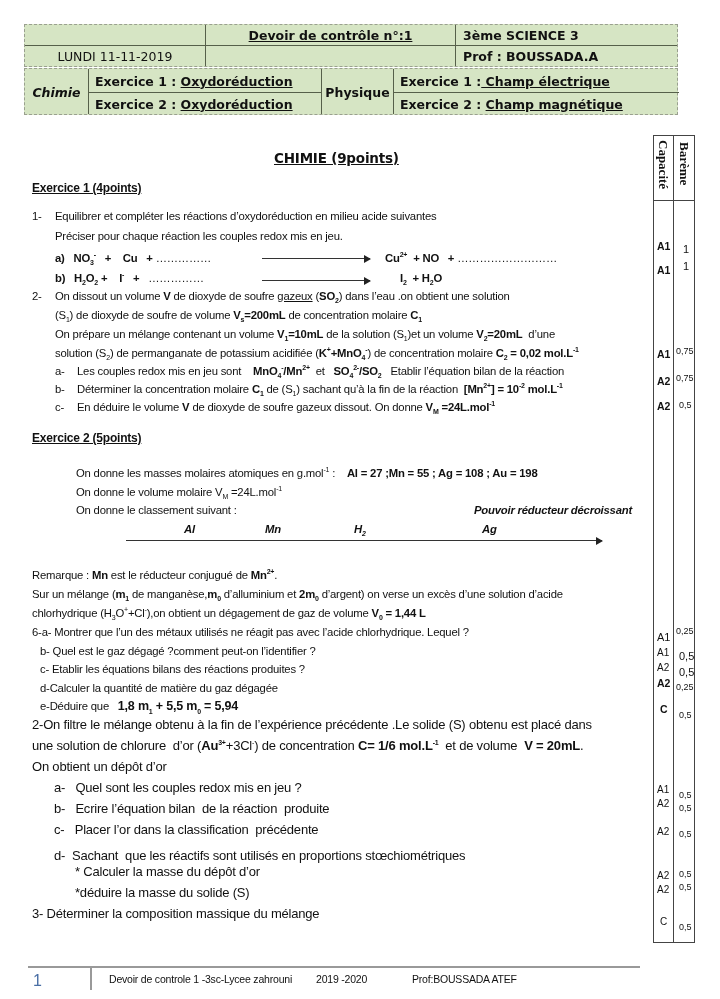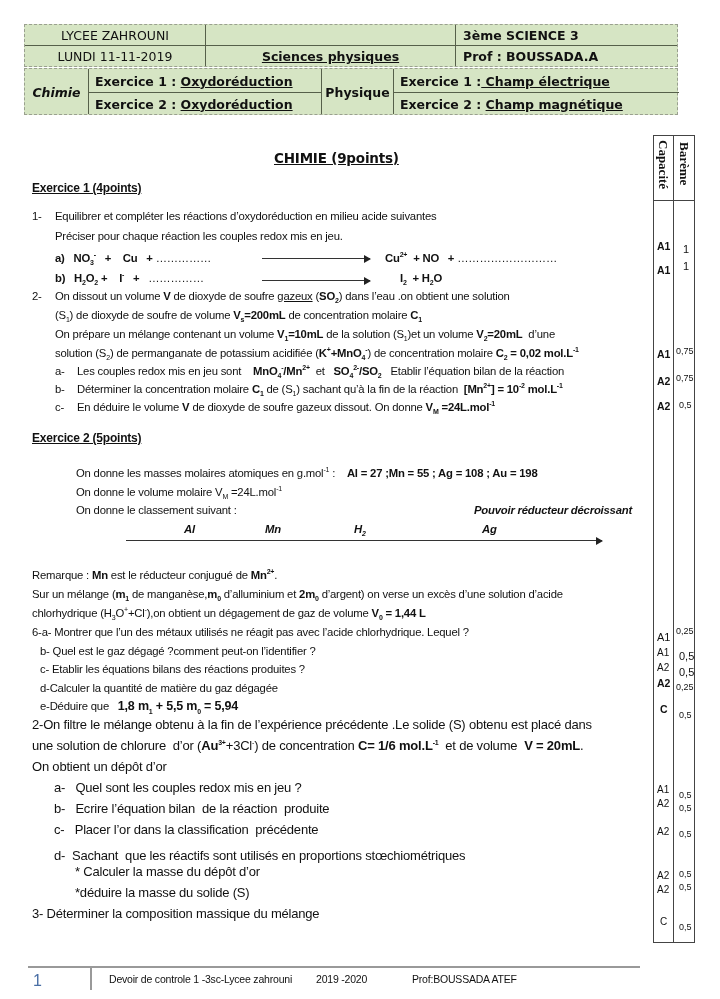--- a/index.html
+++ b/index.html
@@ -28,23 +28,22 @@
   .footer-line { position:absolute; left:28px; top:966px; width:612px; height:2px; background:#999; }
   .footer-sep { position:absolute; left:90px; top:968px; width:2px; height:22px; background:#999; }
 </style>
 </head>
 <body>
 
 <div class="hdr" style="left:24px;top:24px;width:654px;height:43px;">
   <div class="hdr-line" style="left:0;top:20px;width:100%;height:1px;"></div>
   <div class="hdr-line" style="left:180px;top:0;width:1px;height:100%;"></div>
   <div class="hdr-line" style="left:430px;top:0;width:1px;height:100%;"></div>
-  <div class="hdr-cell" style="left:0;top:0;width:180px;height:20px;justify-content:center;">LYCEE  ZAHROUNI</div>
   <div class="hdr-cell" style="left:0;top:21px;width:180px;height:21px;justify-content:center;">LUNDI 11-11-2019</div>
-  <div class="hdr-cell b u" style="left:181px;top:21px;width:249px;height:21px;justify-content:center;">Sciences physiques</div>
+  <div class="hdr-cell b u" style="left:181px;top:0;width:249px;height:20px;justify-content:center;">Devoir de contrôle n°:1</div>
   <div class="hdr-cell b" style="left:438px;top:0;width:210px;height:20px;">3ème SCIENCE 3</div>
   <div class="hdr-cell b" style="left:438px;top:21px;width:210px;height:21px;">Prof : BOUSSADA.A</div>
 </div>
 
 <div class="hdr" style="left:24px;top:68px;width:654px;height:47px;">
   <div class="hdr-line" style="left:63px;top:23px;width:233px;height:1px;"></div>
   <div class="hdr-line" style="left:368px;top:23px;width:286px;height:1px;"></div>
   <div class="hdr-line" style="left:63px;top:0;width:1px;height:100%;"></div>
   <div class="hdr-line" style="left:296px;top:0;width:1px;height:100%;"></div>
   <div class="hdr-line" style="left:368px;top:0;width:1px;height:100%;"></div>

